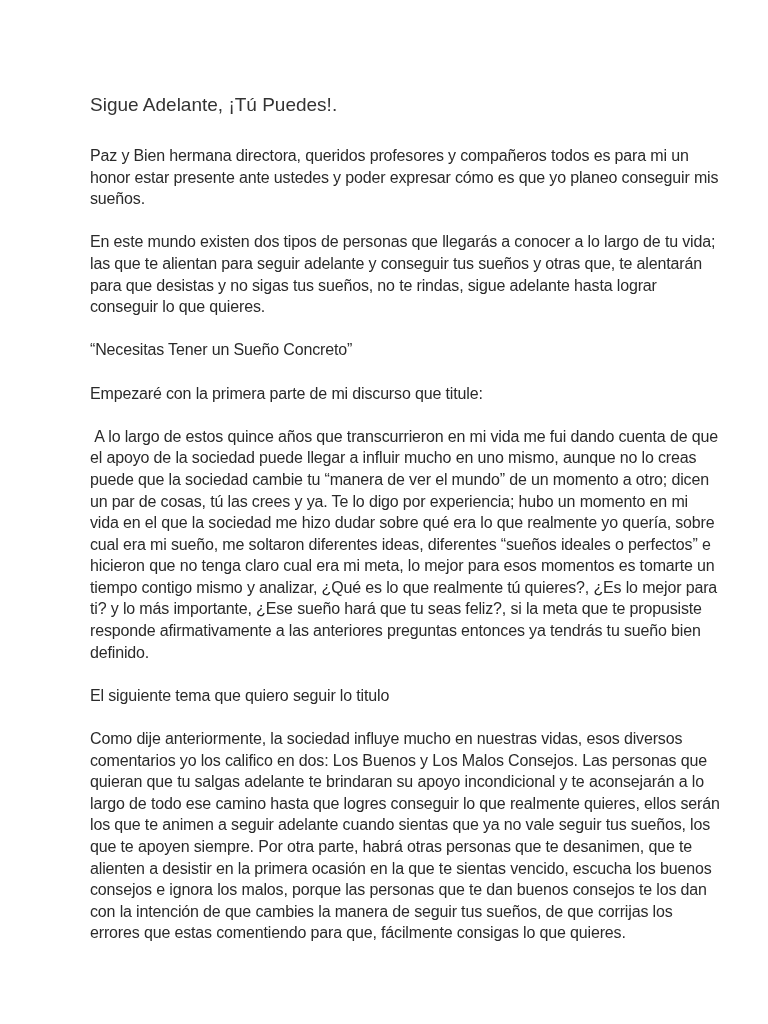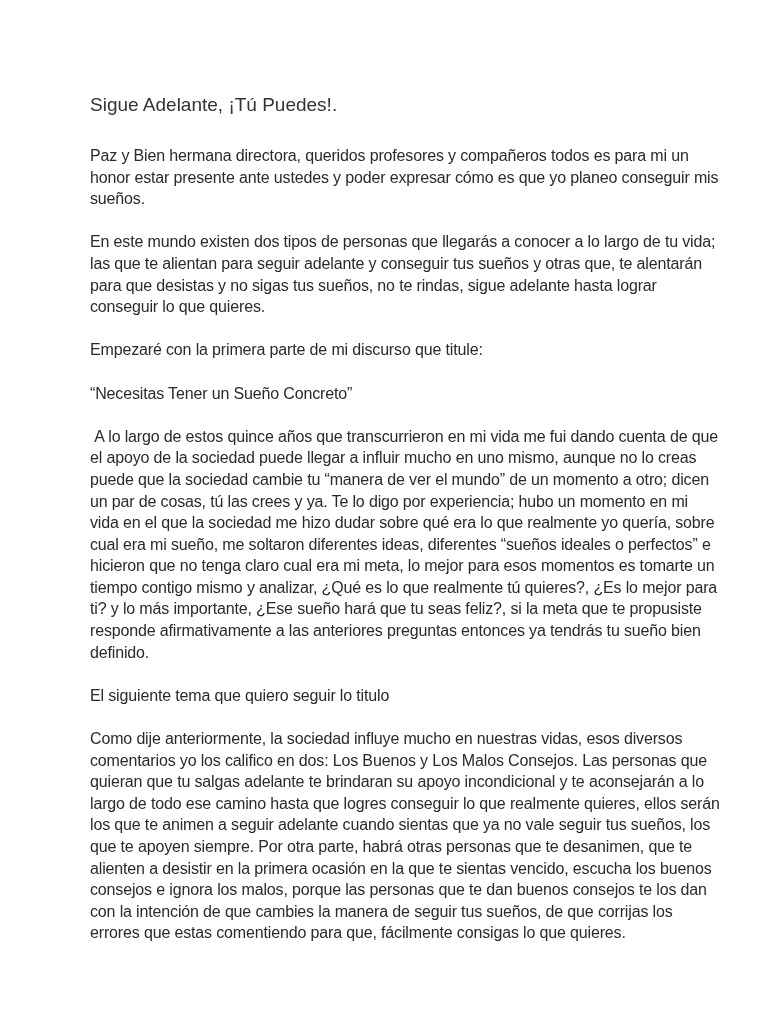--- a/index.html
+++ b/index.html
@@ -18,18 +18,18 @@
     letter-spacing: -0.15px;
   }
 </style>
 </head>
 <body>
 
 <div class="page">
   <h1 class="title">Sigue Adelante, ¡Tú Puedes!.</h1>
   <p class="para">Paz y Bien hermana directora, queridos profesores y compañeros todos es para mi un honor estar presente ante ustedes y poder expresar cómo es que yo planeo conseguir mis sueños.</p>
   <p class="para">En este mundo existen dos tipos de personas que llegarás a conocer a lo largo de tu vida; las que te alientan para seguir adelante y conseguir tus sueños y otras que, te alentarán para que desistas y no sigas tus sueños, no te rindas, sigue adelante hasta lograr conseguir lo que quieres.</p>
+  <p class="para">“Necesitas Tener un Sueño Concreto”</p>
   <p class="para">Empezaré con la primera parte de mi discurso que titule:</p>
-  <p class="para">“Necesitas Tener un Sueño Concreto”</p>
   <p class="para" style="white-space: pre-wrap;"> A lo largo de estos quince años que transcurrieron en mi vida me fui dando cuenta de que el apoyo de la sociedad puede llegar a influir mucho en uno mismo, aunque no lo creas puede que la sociedad cambie tu “manera de ver el mundo” de un momento a otro; dicen un par de cosas, tú las crees y ya. Te lo digo por experiencia; hubo un momento en mi vida en el que la sociedad me hizo dudar sobre qué era lo que realmente yo quería, sobre cual era mi sueño, me soltaron diferentes ideas, diferentes “sueños ideales o perfectos” e hicieron que no tenga claro cual era mi meta, lo mejor para esos momentos es tomarte un tiempo contigo mismo y analizar, ¿Qué es lo que realmente tú quieres?, ¿Es lo mejor para ti? y lo más importante, ¿Ese sueño hará que tu seas feliz?, si la meta que te propusiste responde afirmativamente a las anteriores preguntas entonces ya tendrás tu sueño bien definido.</p>
   <p class="para">El siguiente tema que quiero seguir lo titulo</p>
   <p class="para">Como dije anteriormente, la sociedad influye mucho en nuestras vidas, esos diversos comentarios yo los califico en dos: Los Buenos y Los Malos Consejos. Las personas que quieran que tu salgas adelante te brindaran su apoyo incondicional y te aconsejarán a lo largo de todo ese camino hasta que logres conseguir lo que realmente quieres, ellos serán los que te animen a seguir adelante cuando sientas que ya no vale seguir tus sueños, los que te apoyen siempre. Por otra parte, habrá otras personas que te desanimen, que te alienten a desistir en la primera ocasión en la que te sientas vencido, escucha los buenos consejos e ignora los malos, porque las personas que te dan buenos consejos te los dan con la intención de que cambies la manera de seguir tus sueños, de que corrijas los errores que estas comentiendo para que, fácilmente consigas lo que quieres.</p>
 </div>
 
 </body></html>

